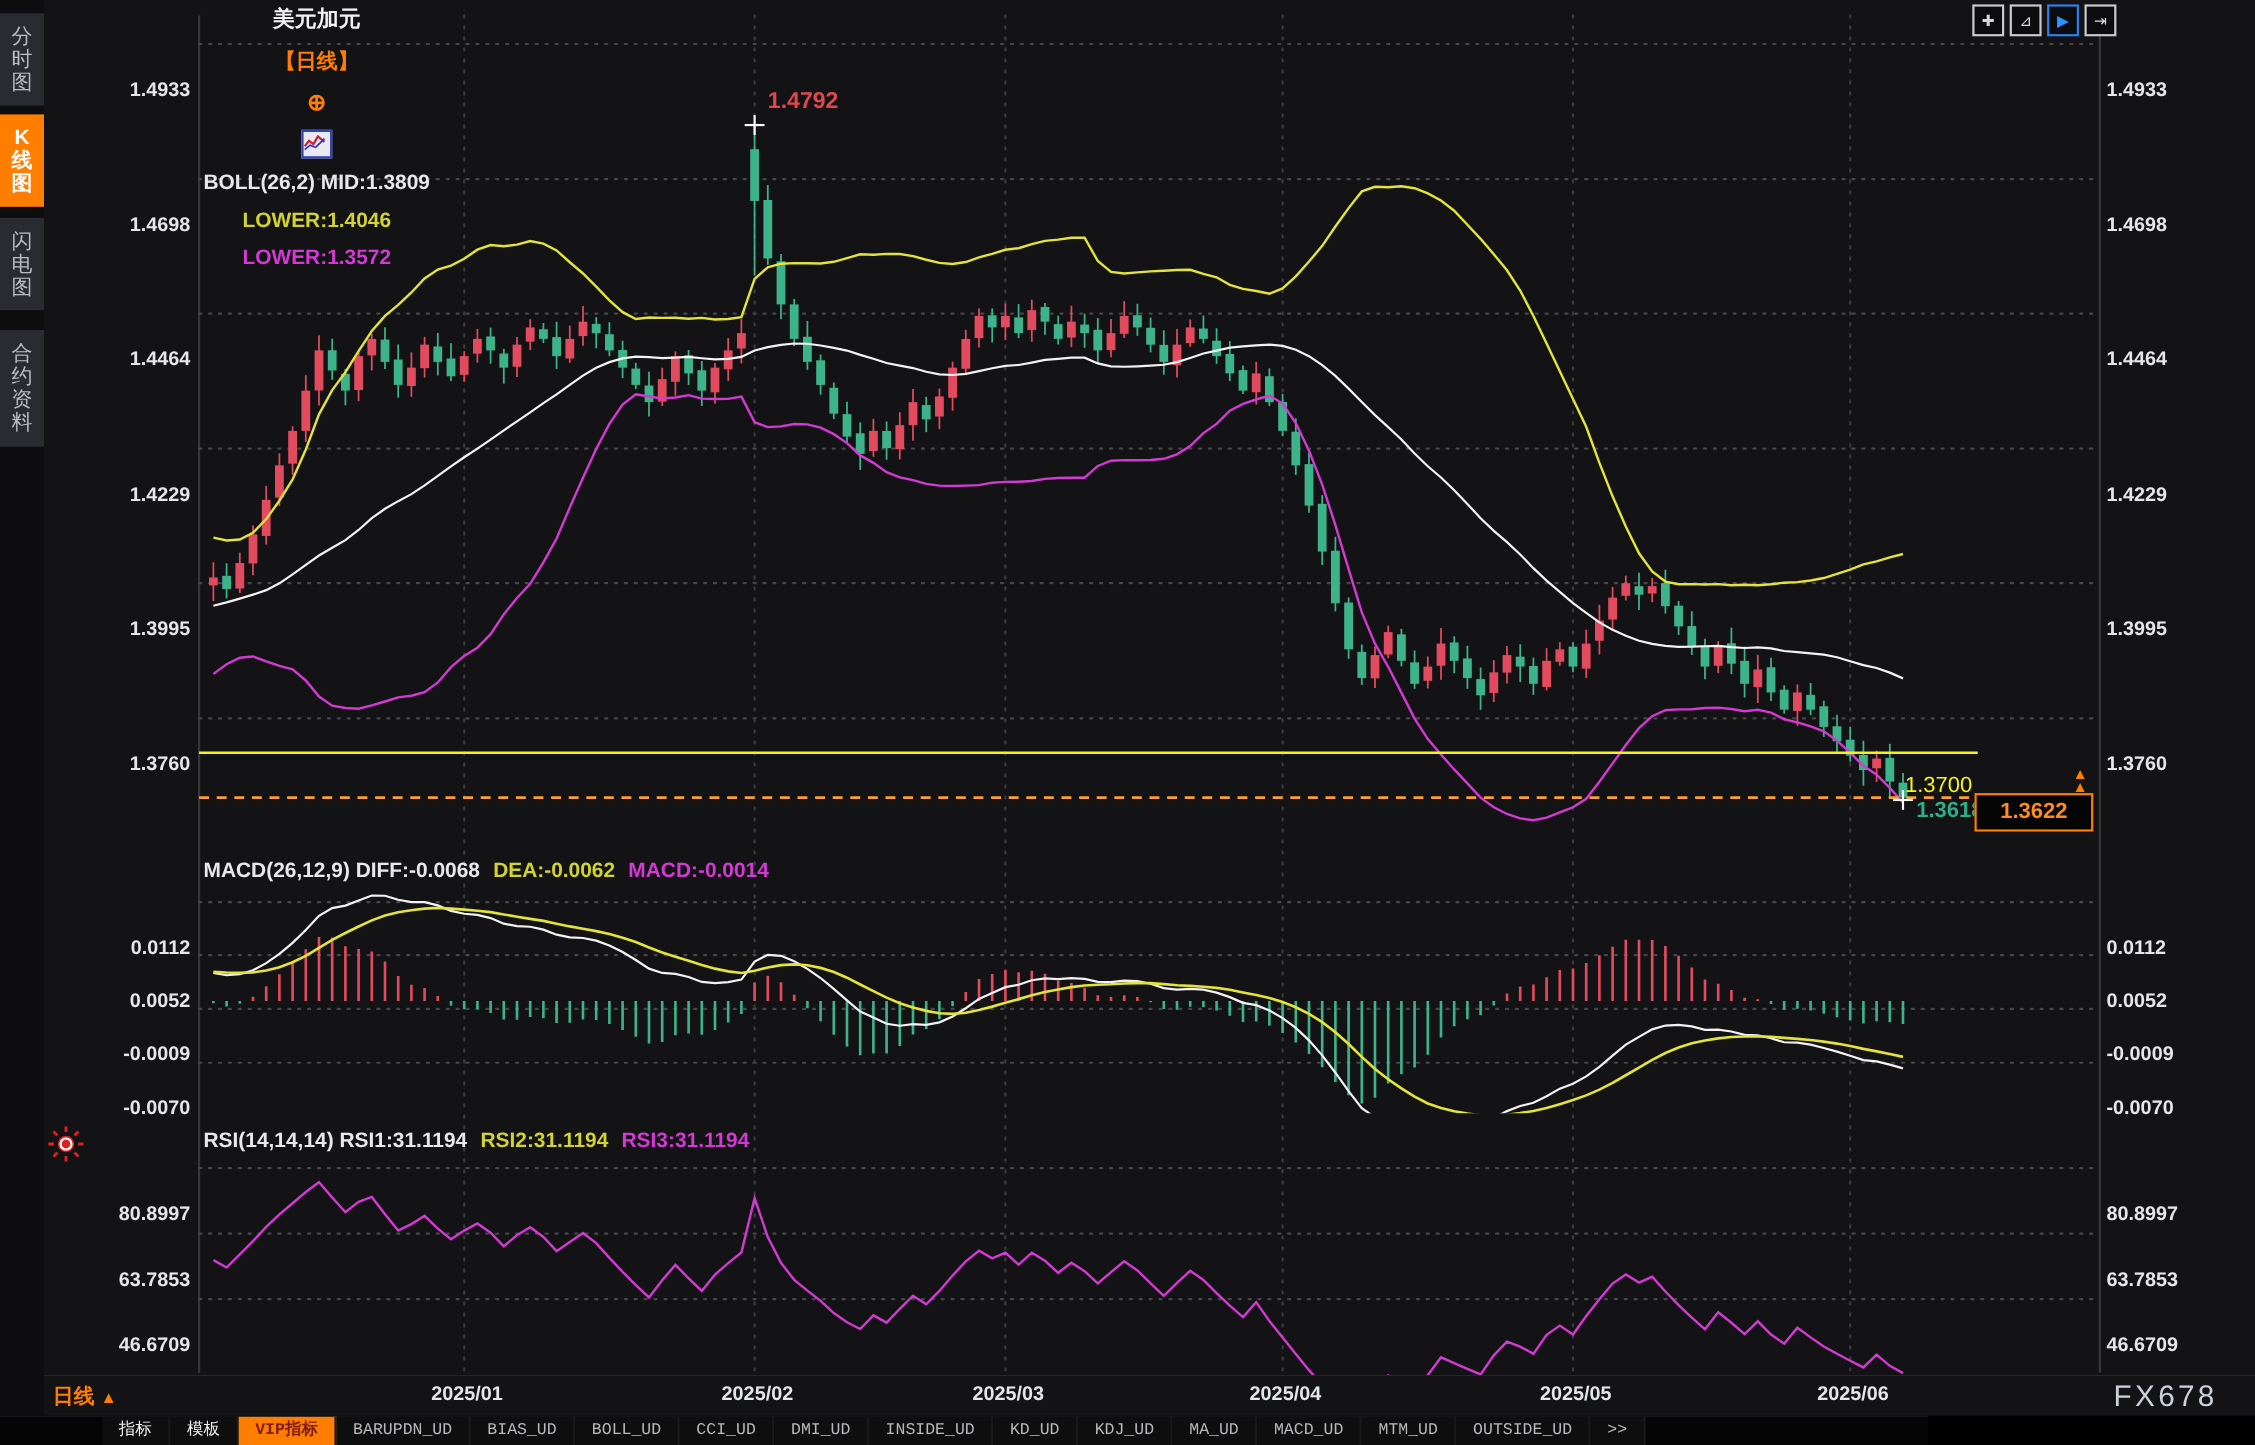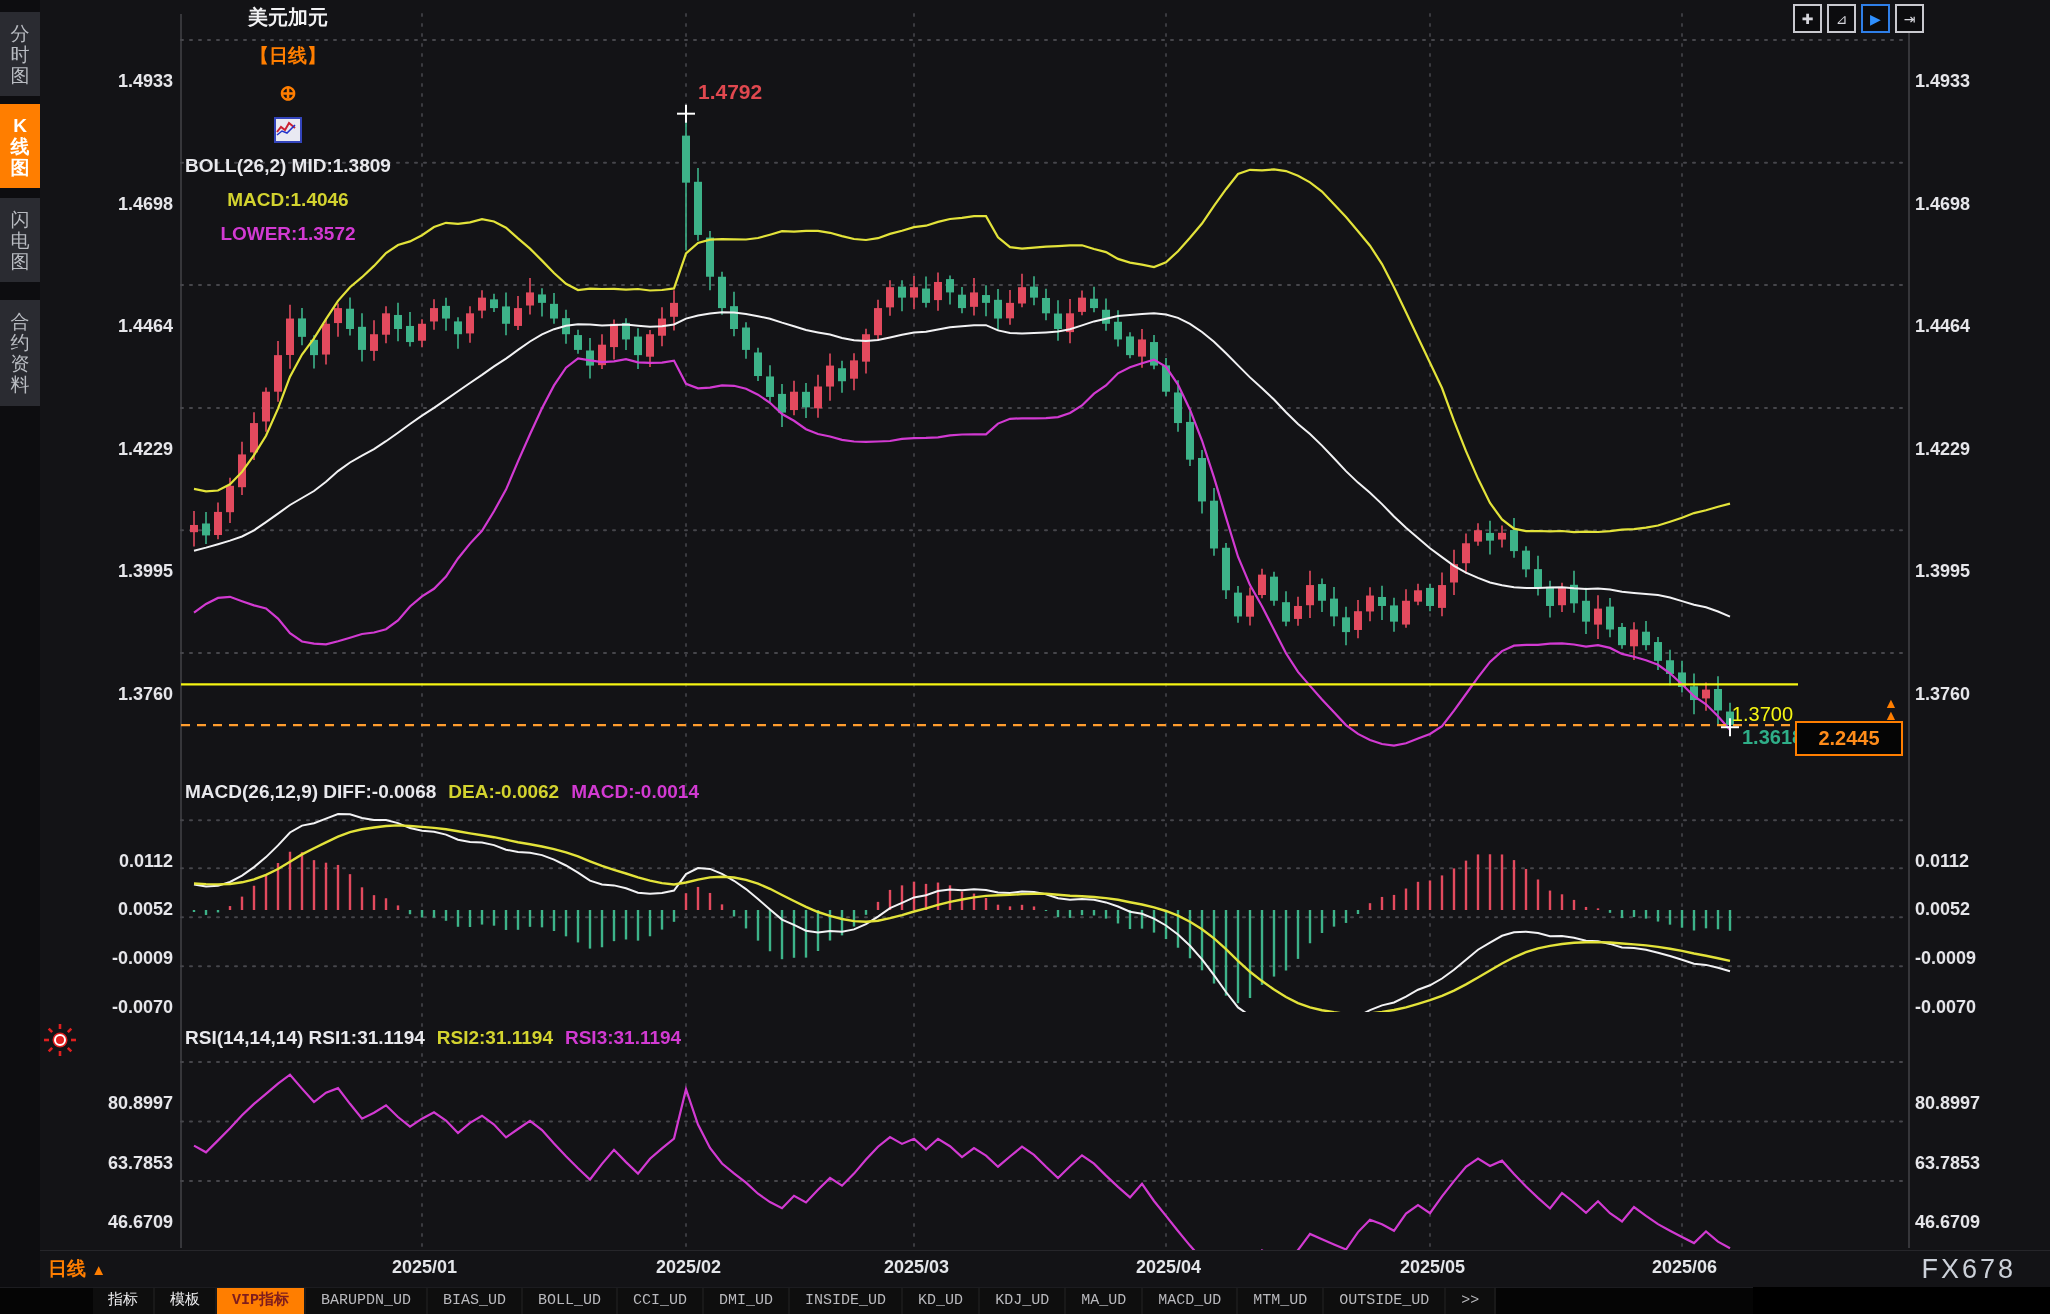--- a/index.html
+++ b/index.html
@@ -533,21 +533,21 @@
 
       <div id="main-header" class="panel-header">
         <span id="symbol-name">美元加元</span>
         <span class="t-orange" style="font-weight:700;">【日线】</span>
         <span class="t-orange" style="font-size:21px;">⊕</span>
         <span id="mini-chart-icon"><svg width="20" height="18" viewBox="0 0 20 18">
               <polyline points="1,13 5,8 9,11 13,4 19,9" fill="none" stroke="#cc2233" stroke-width="2"></polyline>
               <polyline points="1,16 6,12 11,14 19,6" fill="none" stroke="#2233cc" stroke-width="1.5"></polyline>
             </svg></span>
         <span class="t-white">BOLL(26,2) MID:1.3809</span>
-        <span class="t-yellow">MACD:1.4046</span>
+        <span class="t-yellow">LOWER:1.4046</span>
         <span class="t-magenta">LOWER:1.3572</span>
       </div>
 
       <div id="topright-icons">
           <div class="tr-btn">✚</div>
           <div class="tr-btn">⊿</div>
           <div class="tr-btn active">▶</div>
           <div class="tr-btn">⇥</div>
         </div>
 
@@ -559,21 +559,21 @@
 
       <div id="rsi-header" class="panel-header">
         <span class="t-white">RSI(14,14,14) RSI1:31.1194</span>
         <span class="t-yellow">RSI2:31.1194</span>
         <span class="t-magenta">RSI3:31.1194</span>
       </div>
 
       <div id="peak-label" style="left: 658px; top: 79.6866px;">1.4792</div>
       <div id="low-label" style="left: 1702px; top: 726.219px;">1.3618</div>
       <div id="hline-label">1.3700</div>
-      <div id="price-box">2.2445</div>
+      <div id="price-box">1.3622</div>
       <div id="price-box-arrow">▲<br>▲</div>
 
       <div id="record-icon">
         <svg width="34" height="34" viewBox="0 0 34 34">
           <g stroke="#e02020" stroke-width="2.6">
             <line x1="17" y1="1" x2="17" y2="6"></line>
               <line x1="17" y1="28" x2="17" y2="33"></line>
             <line x1="1" y1="17" x2="6" y2="17"></line>
               <line x1="28" y1="17" x2="33" y2="17"></line>
             <line x1="5.7" y1="5.7" x2="9.2" y2="9.2"></line>

